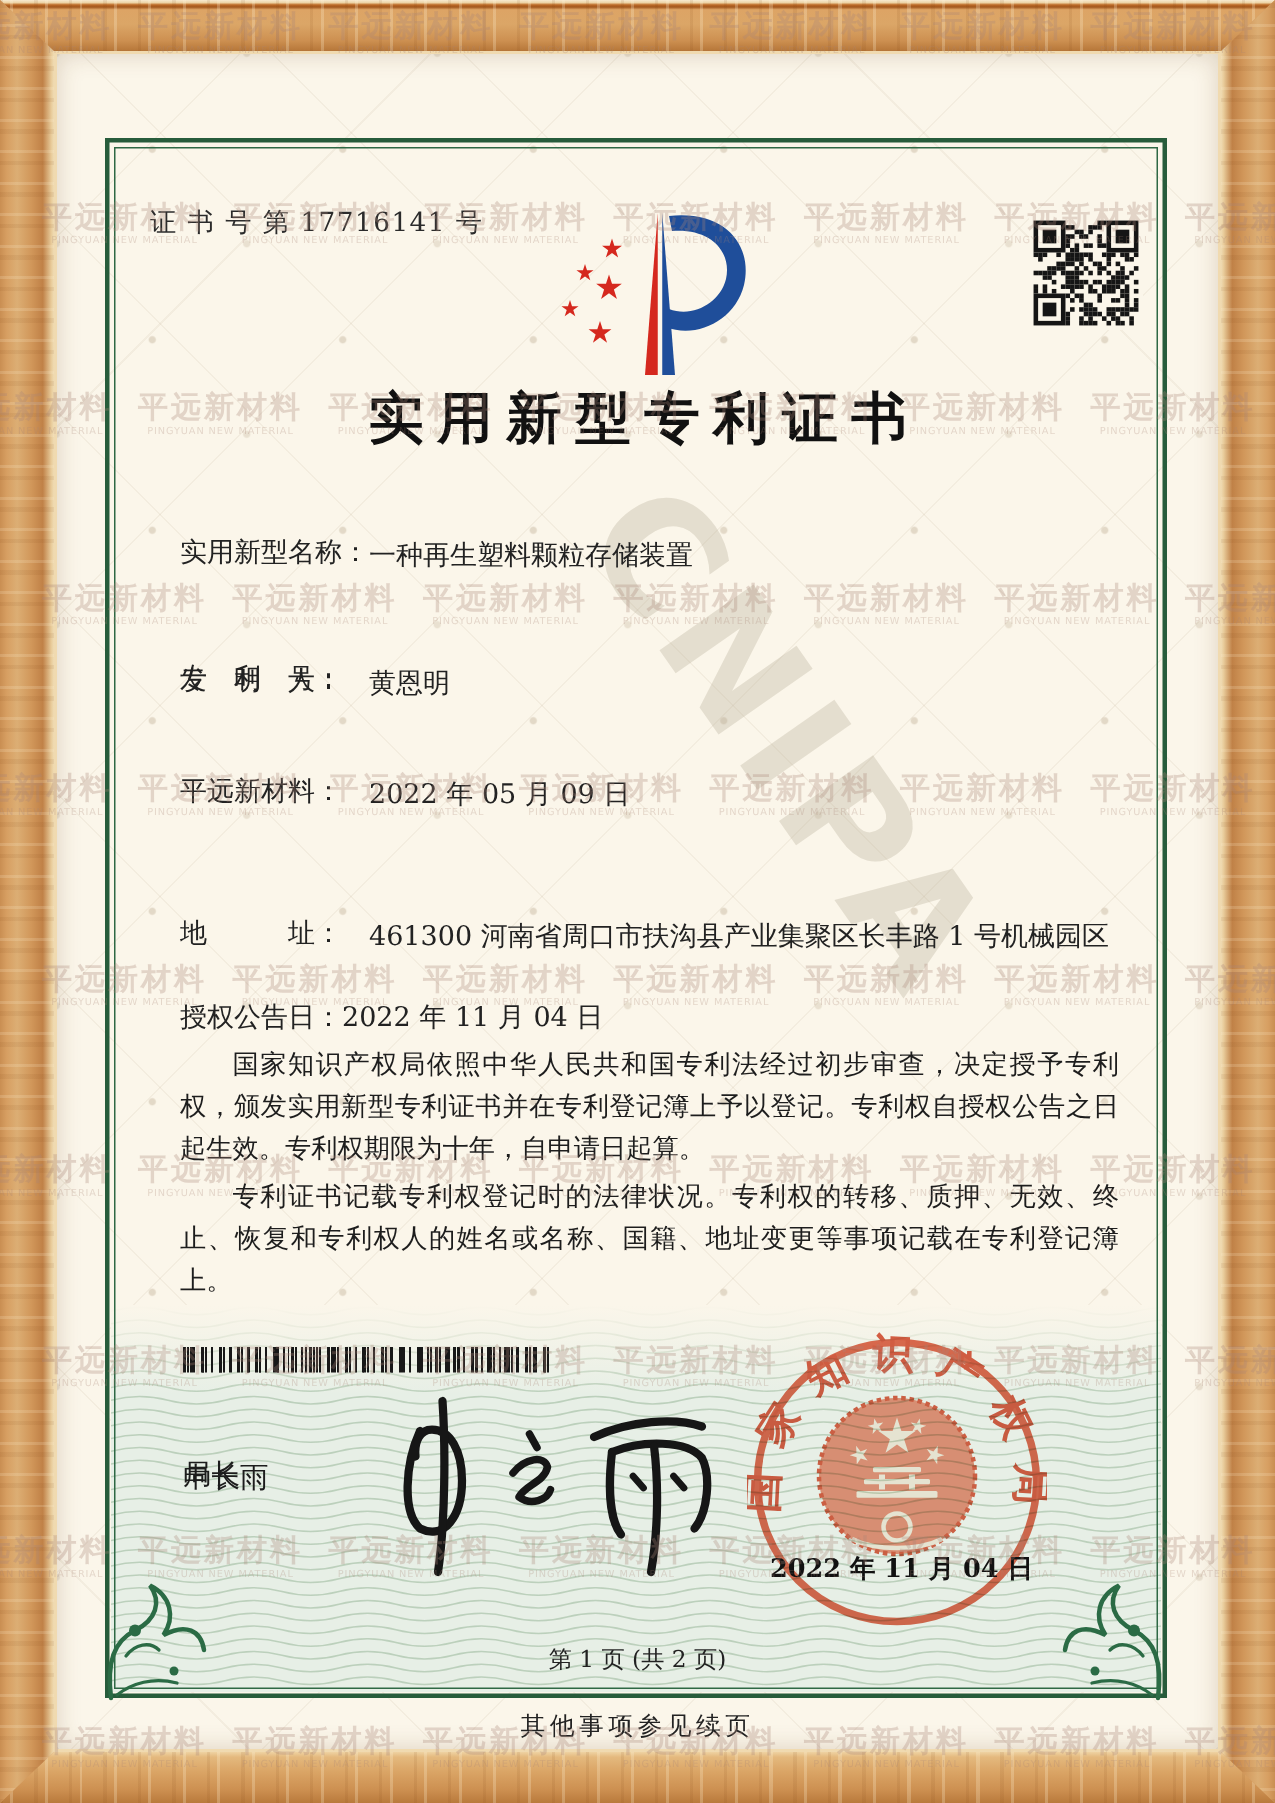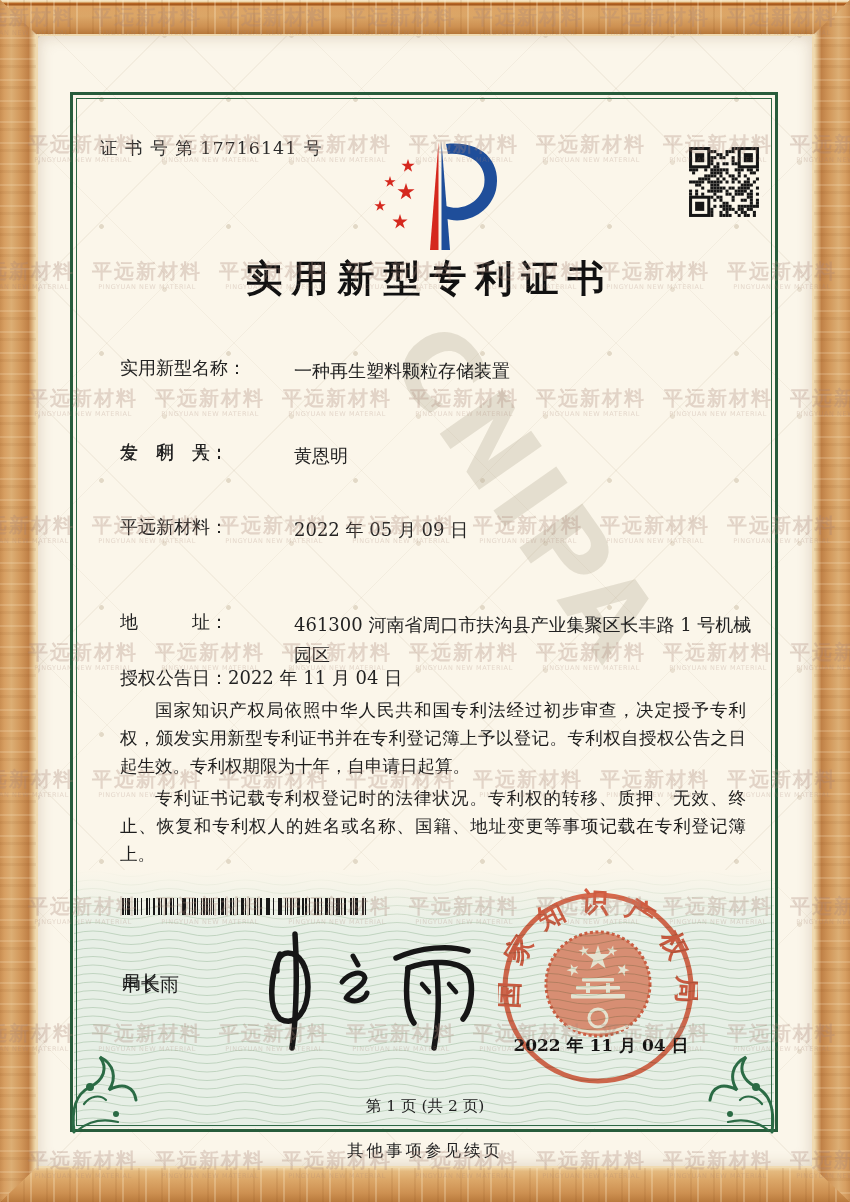--- a/index.html
+++ b/index.html
@@ -53,21 +53,21 @@
 
   .corner-flourish{position:absolute;z-index:6;}
 
   
   .abs{position:absolute;z-index:5;}
   .cert-no{left:62px;top:100px;font-size:17.5px;color:#2b2b2b;letter-spacing:1px;}
   .qr{left:648px;top:108px;width:76px;height:76px;}
   .logo{left:318px;top:100px;}
   .doc-title{left:0;right:0;top:218px;text-align:center;font-size:37px;font-weight:bold;
     color:#111;letter-spacing:9px;padding-left:9px;}
-  .field-row{left:82px;width:640px;font-size:18px;color:#222;display:flex;gap:48px;}
+  .field-row{left:82px;width:640px;font-size:18px;color:#222;display:flex;}
   .field-label{min-width:126px;white-space:nowrap;}
   .field-value{max-width:505px;line-height:30px;}
   .grant-row{left:82px;top:630px;width:648px;font-size:18px;color:#222;display:flex;}
   .grant-left{width:316px;}
   .paras{left:82px;top:660px;width:626px;font-size:17.5px;line-height:28px;color:#1d1d1d;
     text-align:justify;}
   .paras p{margin:0 0 4px 0;text-indent:2em;}
   .barcode{left:84px;top:862px;width:246px;height:17px;
     background:
       repeating-linear-gradient(90deg,#181818 0 2px,transparent 2px 3px,#181818 3px 4px,transparent 4px 7px,#181818 7px 8px,transparent 8px 12px),

